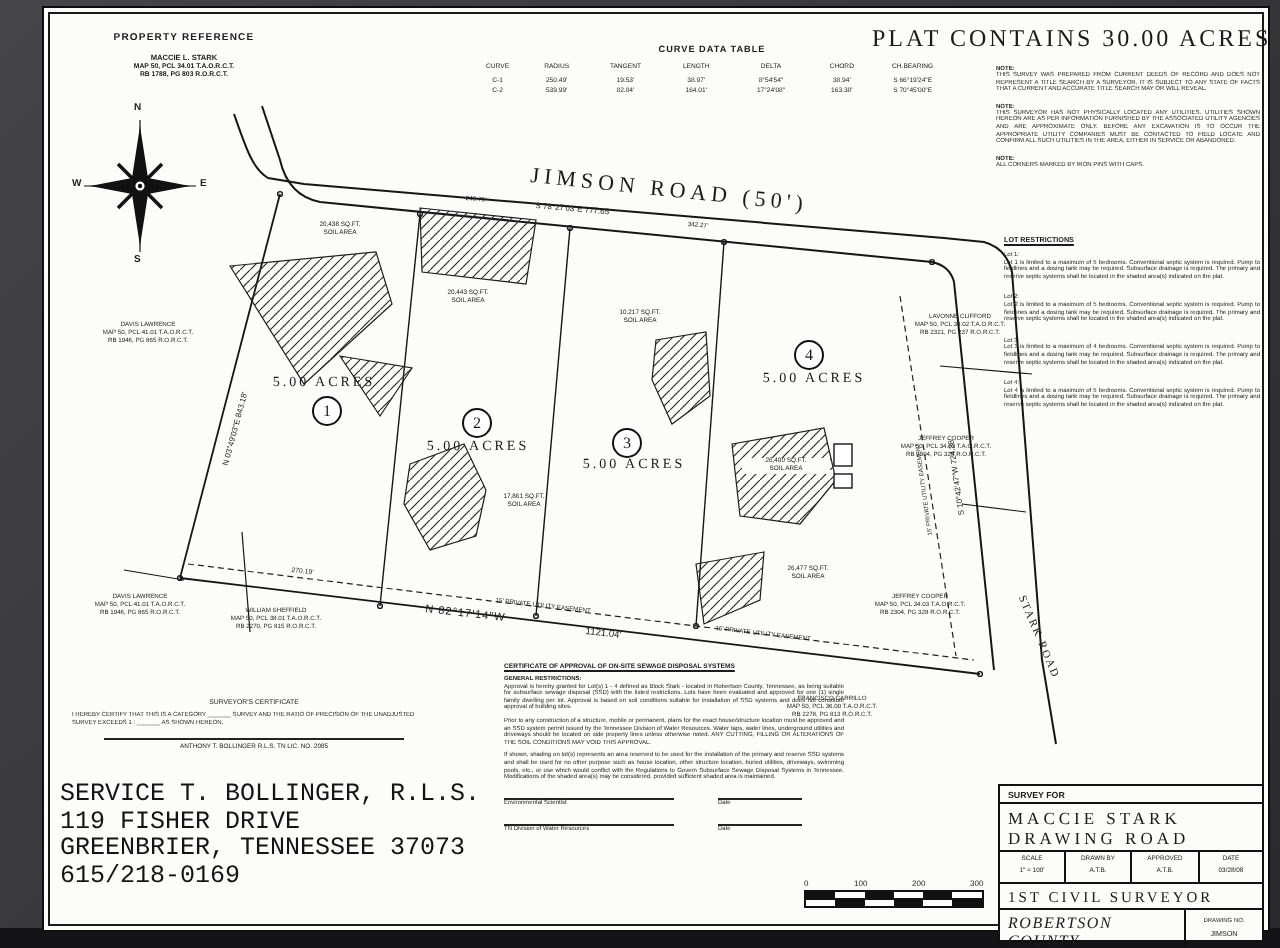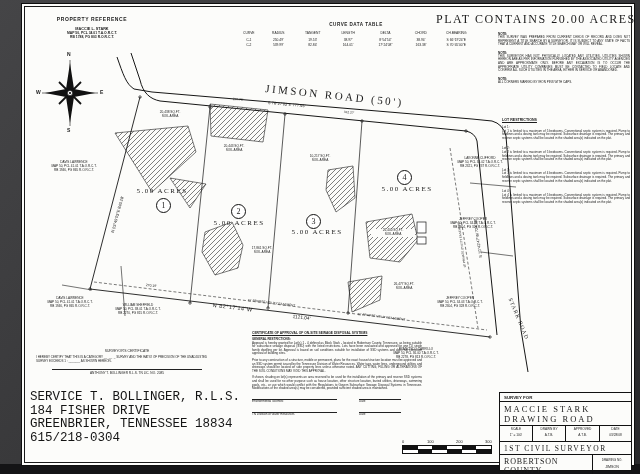--- a/index.html
+++ b/index.html
@@ -144,21 +144,21 @@
       <span class="lbl curvecell" style="width:26px;font-size:3.3px;">C-2</span>
       <span class="lbl curvecell" style="width:34px;font-size:3.3px;">539.99'</span>
       <span class="lbl curvecell" style="width:36px;font-size:3.3px;">82.84'</span>
       <span class="lbl curvecell" style="width:36px;font-size:3.3px;">164.01'</span>
       <span class="lbl curvecell" style="width:40px;font-size:3.3px;">17°24'08"</span>
       <span class="lbl curvecell" style="width:32px;font-size:3.3px;">163.38'</span>
       <span class="lbl curvecell" style="width:40px;font-size:3.3px;">S 70°45'00"E</span>
     </div>
   </div>
 
-  <div class="abs serif" style="left:436px;top:12px;font-size:12px;letter-spacing:1.5px;white-space:nowrap;">PLAT CONTAINS 20.00 ACRES</div>
+  <div class="abs serif" style="left:436px;top:12px;font-size:12px;letter-spacing:1.5px;white-space:nowrap;">PLAT CONTAINS 30.00 ACRES</div>
   <div class="abs" style="left:498px;top:32px;width:132px;">
     <div class="lbl" style="font-size:3px;font-weight:bold;">NOTE:</div>
     <div class="lbl wrap j t30" style="margin-bottom:4px;">THIS SURVEY WAS PREPARED FROM CURRENT DEEDS OF RECORD AND DOES NOT REPRESENT A TITLE SEARCH BY A SURVEYOR. IT IS SUBJECT TO ANY STATE OF FACTS THAT A CURRENT AND ACCURATE TITLE SEARCH MAY OR WILL REVEAL.</div>
     <div class="lbl" style="font-size:3px;font-weight:bold;">NOTE:</div>
     <div class="lbl wrap j t30" style="margin-bottom:4px;">THIS SURVEYOR HAS NOT PHYSICALLY LOCATED ANY UTILITIES. UTILITIES SHOWN HEREON ARE AS PER INFORMATION FURNISHED BY THE ASSOCIATED UTILITY AGENCIES AND ARE APPROXIMATE ONLY. BEFORE ANY EXCAVATION IS TO OCCUR THE APPROPRIATE UTILITY COMPANIES MUST BE CONTACTED TO FIELD LOCATE AND CONFIRM ALL SUCH UTILITIES IN THE AREA, EITHER IN SERVICE OR ABANDONED.</div>
     <div class="lbl" style="font-size:3px;font-weight:bold;">NOTE:</div>
     <div class="lbl wrap t30">ALL CORNERS MARKED BY IRON PINS WITH CAPS.</div>
   </div>
 
   <div class="abs serif" style="left:266px;top:82px;font-size:11px;letter-spacing:2.5px;white-space:nowrap;transform:rotate(6deg);transform-origin:0 0;">JIMSON ROAD (50')</div>
@@ -290,23 +290,23 @@
   </div>
 
   <div class="abs c" style="left:36px;top:349px;width:182px;">
     <div class="lbl" style="font-size:3.4px;margin-bottom:3px;">SURVEYOR'S CERTIFICATE</div>
     <div class="lbl wrap t30" style="text-align:left;">I HEREBY CERTIFY THAT THIS IS A CATEGORY _______ SURVEY AND THE RATIO OF PRECISION OF THE UNADJUSTED SURVEY EXCEEDS 1 : _______ AS SHOWN HEREON.</div>
     <div class="sigline lbl" style="font-size:3.2px;margin-top:6px;width:150px;margin-left:16px;padding-top:1px;">ANTHONY T. BOLLINGER R.L.S. TN LIC. NO. 2085</div>
   </div>
 
   <div class="abs mono" style="left:30px;top:391px;font-size:12.5px;line-height:13.5px;color:#141414;">
     <div>SERVICE T. BOLLINGER, R.L.S.</div>
-    <div>184 FISHER DRIVE</div>
-    <div>GREENBRIER, TENNESSEE 18834</div>
-    <div>615/218-0304</div>
+    <div>119 FISHER DRIVE</div>
+    <div>GREENBRIER, TENNESSEE 37073</div>
+    <div>615/218-0169</div>
   </div>
 
   <div class="abs" style="left:499px;top:392px;width:131px;height:77px;border:1px solid #111;background:#fcfcfa;">
     <div class="tbrow lbl" style="font-size:4.4px;font-weight:bold;padding:2px 0 1px 4px;">SURVEY FOR</div>
     <div class="tbrow serif" style="padding:2px 0 1px 4px;">
       <div style="font-size:8.5px;letter-spacing:2px;">MACCIE STARK</div>
       <div style="font-size:8.5px;letter-spacing:2px;">DRAWING ROAD</div>
     </div>
     <div class="tbrow" style="display:flex;height:15px;">
       <div class="c" style="width:32px;border-right:1px solid #111;padding-top:1px;">
@@ -322,21 +322,21 @@
         <div class="lbl" style="font-size:3.2px;margin-top:2px;">A.T.B.</div>
       </div>
       <div class="c" style="flex:1;padding-top:1px;">
         <div class="lbl" style="font-size:3.2px;">DATE</div>
         <div class="lbl" style="font-size:3.2px;margin-top:2px;">03/28/08</div>
       </div>
     </div>
     <div class="tbrow serif" style="font-size:7.5px;letter-spacing:1.5px;padding:2px 0 1px 4px;">1ST CIVIL SURVEYOR</div>
     <div style="display:flex;">
       <div class="serif" style="width:88px;border-right:1px solid #111;padding:2px 0 2px 4px;">
-        <div style="font-size:8px;letter-spacing:0.8px;">ROBERTSON COUNTY</div>
+        <div style="font-size:8px;letter-spacing:0.8px;font-style:italic;">ROBERTSON COUNTY</div>
         <div style="font-size:8px;letter-spacing:0.8px;">TENNESSEE</div>
       </div>
       <div class="c" style="flex:1;padding-top:3px;">
         <div class="lbl" style="font-size:3px;">DRAWING NO.</div>
         <div class="lbl" style="font-size:3.6px;margin-top:3px;">JIMSON</div>
       </div>
     </div>
   </div>
 
   <div class="abs" style="left:402px;top:439px;width:96px;">

